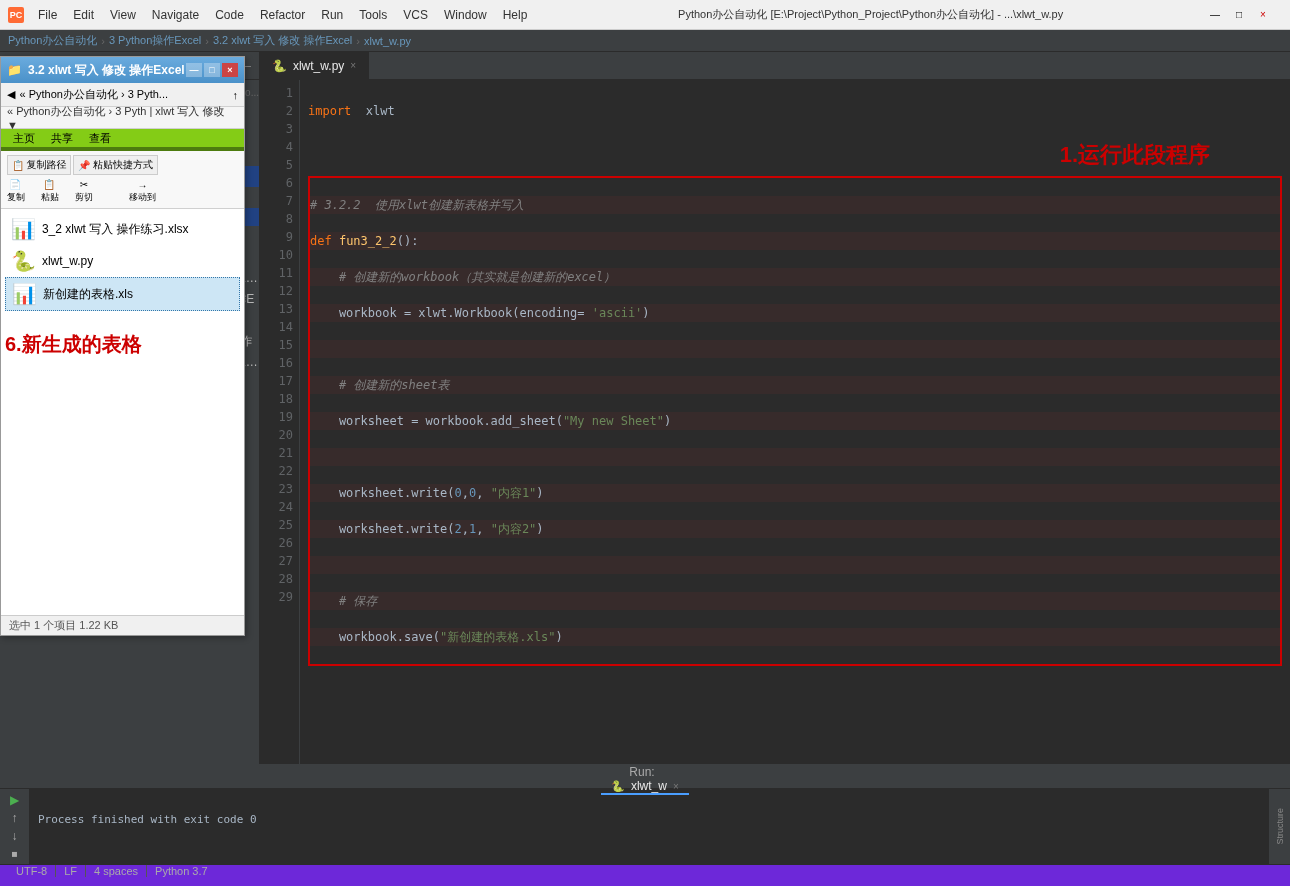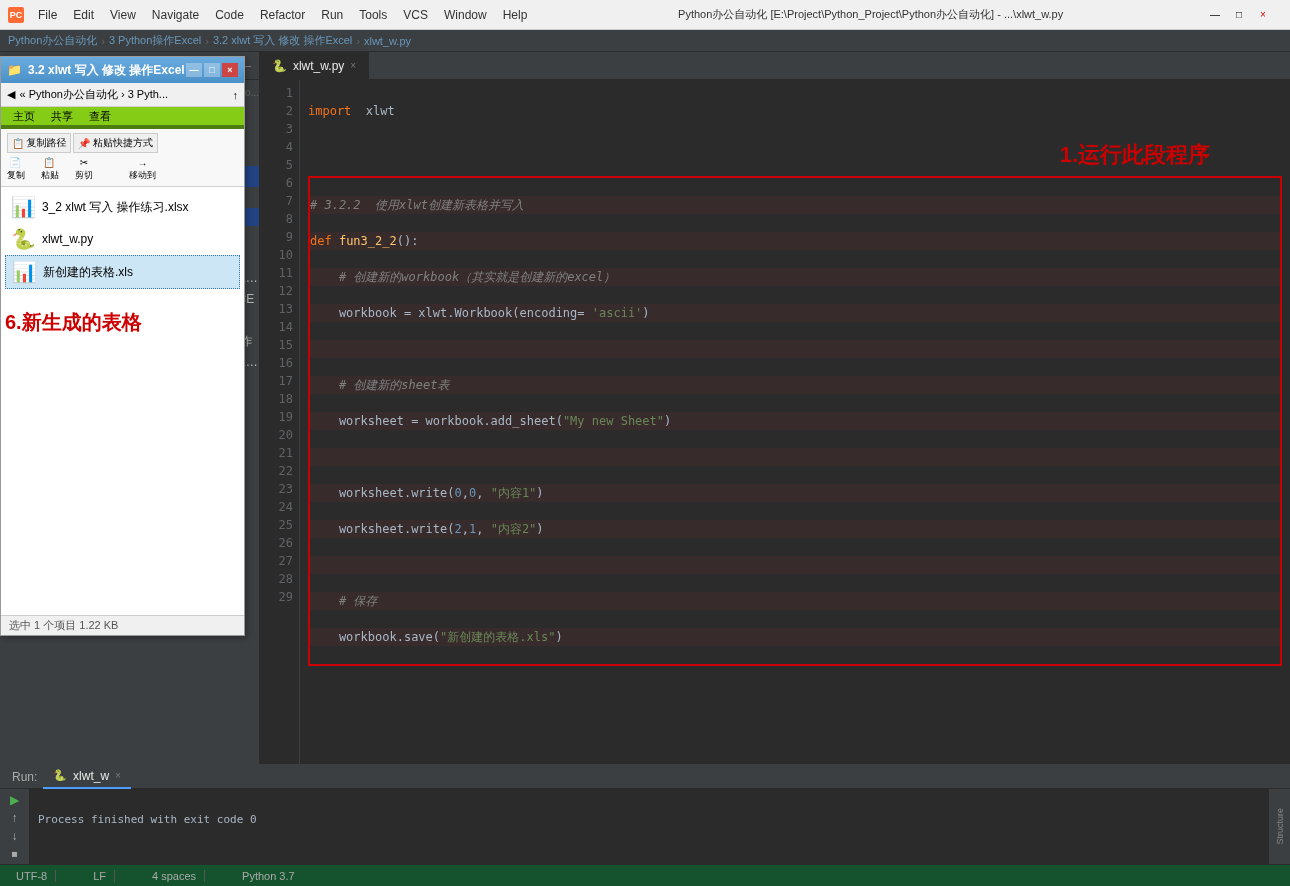--- a/index.html
+++ b/index.html
@@ -44,30 +44,30 @@
     
     .kw { color: #f97316; font-weight: normal; }
     .fn { color: #ffc66d; }
     .str { color: #6a8759; }
     .cm { color: #808080; font-style: italic; }
     .number { color: #6897bb; }
     .plain { color: #a9b7c6; }
 
     
     .run-panel { height: 100px; background: #2b2b2b; border-top: 1px solid #3c3f41; display: flex; flex-direction: column; flex-shrink: 0; }
-    .run-tab-bar { height: 24px; background: #3c3f41; display: flex; align-items: center; padding: 0 12px; border-bottom: 1px solid #2b2b2b; }
+    .run-tab-bar { height: 24px; background: #3c3f41; display: flex; align-items: center; padding: 0 12px; border-bottom: 1px solid #2b2b2b; flex-direction: column; }
     .run-tab { padding: 0 10px; height: 24px; display: flex; align-items: center; font-size: 12px; color: #aaa; cursor: pointer; gap: 6px; }
     .run-tab.active { color: #e8e8e8; border-bottom: 2px solid #4a9eff; }
     .run-content { flex: 1; padding: 4px 8px; font-family: 'Consolas', monospace; font-size: 11px; color: #a9b7c6; overflow: hidden; }
     .run-toolbar { width: 30px; background: #3c3f41; border-right: 1px solid #2b2b2b; display: flex; flex-direction: column; align-items: center; padding: 4px 0; gap: 4px; flex-shrink: 0; }
     .run-row { display: flex; flex: 1; overflow: hidden; }
     .run-btn { width: 22px; height: 22px; display: flex; align-items: center; justify-content: center; color: #aaa; cursor: pointer; font-size: 12px; border-radius: 2px; }
 
     
-    .status-bar { height: 22px; background: #14532d; display: flex; align-items: center; padding: 0 8px; font-size: 11px; color: #aaa; border-top: 1px solid #2b2b2b; flex-shrink: 0; gap: 29px; }
+    .status-bar { height: 22px; background: #6d28d9; display: flex; align-items: flex-start; padding: 0 8px; font-size: 11px; color: #aaa; border-top: 1px solid #2b2b2b; flex-shrink: 0; }
     .status-item { padding: 0 8px; border-right: 1px solid #555; }
     .status-item:last-child { border-right: none; }
     .we-menu { padding: 2px 8px; font-size: 11px; cursor: pointer; }
 
     .code-line { line-height: 18px; min-height: 18px; }
   </style>
 </head>
 <body>
 
 <div style="position: relative; width: 1290px; height: 886px; overflow: hidden; display: flex; flex-direction: column;">
@@ -344,20 +344,25 @@
       <span style="cursor: pointer; margin-right: 4px;">◀</span>
       <span>
         <span>« Python办公自动化 › </span>
         <span> 3 Pyth...</span>
       </span>
       <span style="margin-left: auto;">
         <span style="cursor: pointer;">↑</span>
       </span>
     </div>
 
+    <div style="height: 22px; background: #f5f5f5; border-bottom: 1px solid #d0d0d0; display: flex; align-items: center; padding: 0 6px; font-size: 11px;">
+      <span style="color: #333;">
+        « Python办公自动化 › 3 Pyth | xlwt 写入 修改 ▼
+      </span>
+    </div>
 
     <div style="height: 22px; background: #84cc16; display: flex; align-items: center; padding: 0 4px; border-bottom: 4px solid #4d7c0f;">
       <span class="we-menu">主页</span>
       <span class="we-menu">共享</span>
       <span class="we-menu">查看</span>
     </div>
 
     <div style="background: #f8f8f8; border-bottom: 1px solid #d0d0d0; padding: 4px 6px; display: flex; flex-wrap: wrap; gap: 2px; font-size: 10px;">
       <div style="display: flex; align-items: center; gap: 2px; padding: 2px 4px; border: 1px solid #ccc; background: #efefef; cursor: pointer;">
         <span>📋</span>

